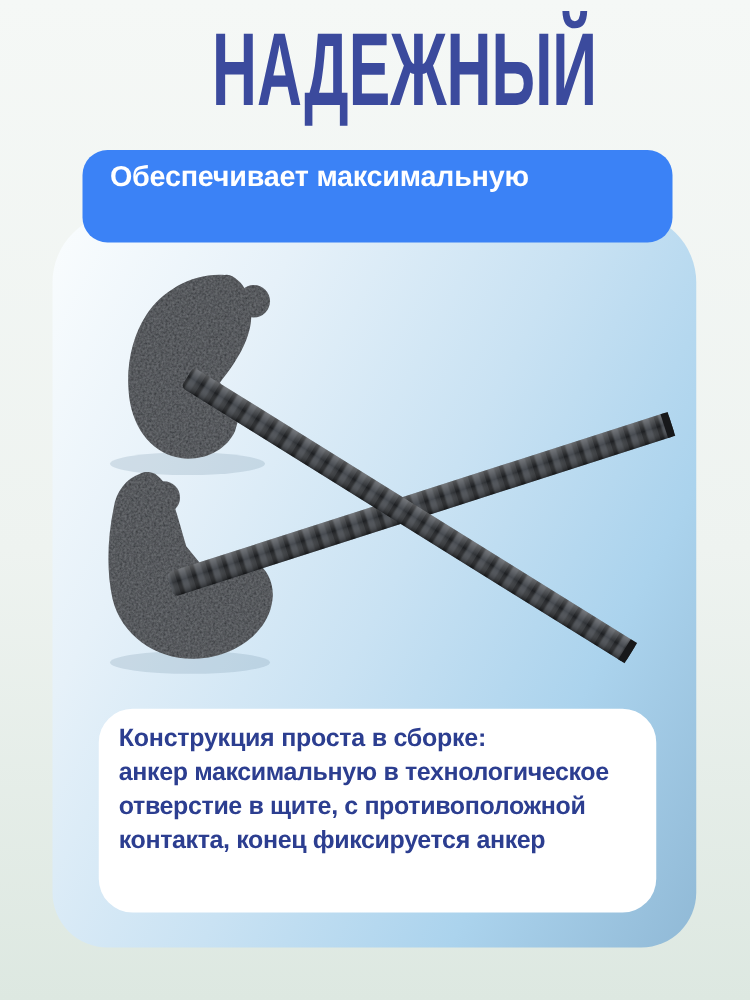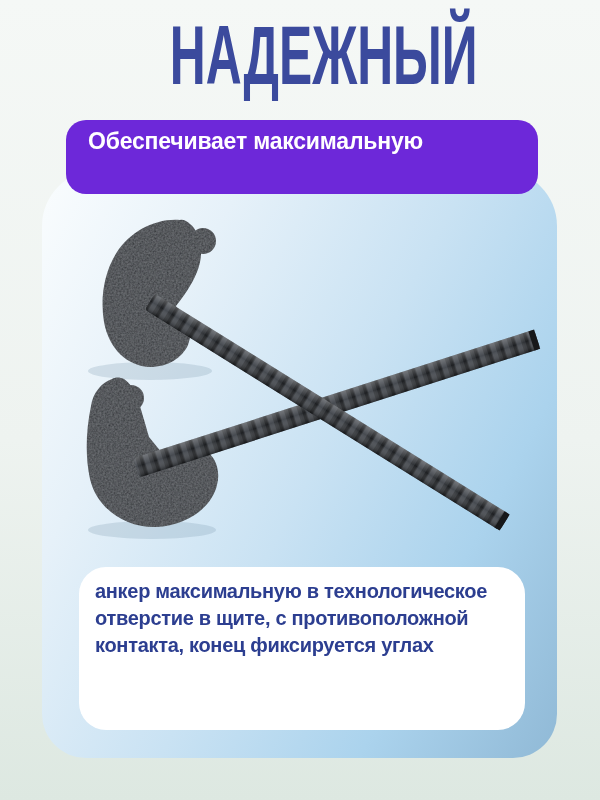--- a/index.html
+++ b/index.html
@@ -21,21 +21,21 @@
     display:flex;align-items:center;justify-content:center;margin-left:24px;
   }
   .title-text{
     font-size:83px;font-weight:700;line-height:100px;color:#3b4a9d;
     white-space:nowrap;transform:scaleX(0.60);transform-origin:50% 50%;
     letter-spacing:0;
   }
   
   .banner{
     left:66px;top:120px;width:472px;height:74px;
-    background:#6d28d9;border-radius:20px;
+    background:#3b82f6;border-radius:20px;
     color:#ffffff;font-weight:700;font-size:23px;line-height:33px;
     padding:5px 0 0 22px;box-sizing:border-box;
   }
   .banner div{white-space:nowrap;letter-spacing:-0.2px;}
   
   .photo-svg{left:0;top:0;width:600px;height:800px;pointer-events:none;}
   
   .info-card{
     left:79px;top:567px;width:446px;height:163px;
     background:#ffffff;border-radius:27px;
@@ -121,16 +121,17 @@
 
 <div class="abs title-wrap">
   <div class="title-text">НАДЕЖНЫЙ</div>
 </div>
 
 <div class="abs banner">
   <div>Обеспечивает максимальную</div>
 </div>
 
 <div class="abs info-card">
+  <div class="heading">Конструкция проста в сборке:</div>
   <div class="line">анкер максимальную в технологическое</div>
   <div class="line">отверстие в щите, с противоположной</div>
-  <div class="line">контакта, конец фиксируется углах</div>
+  <div class="line">контакта, конец фиксируется анкер</div>
 </div>
 
 </body></html>

